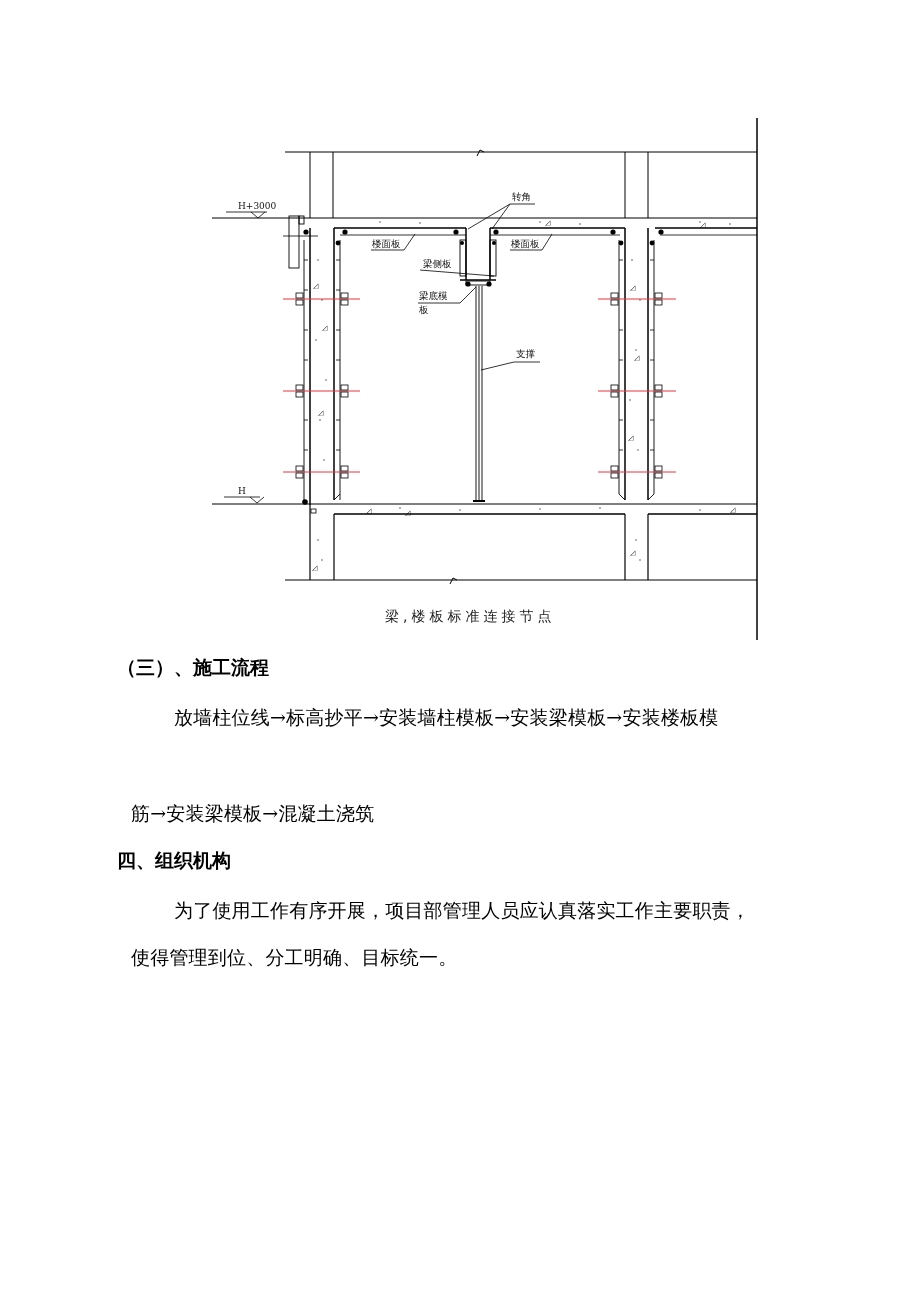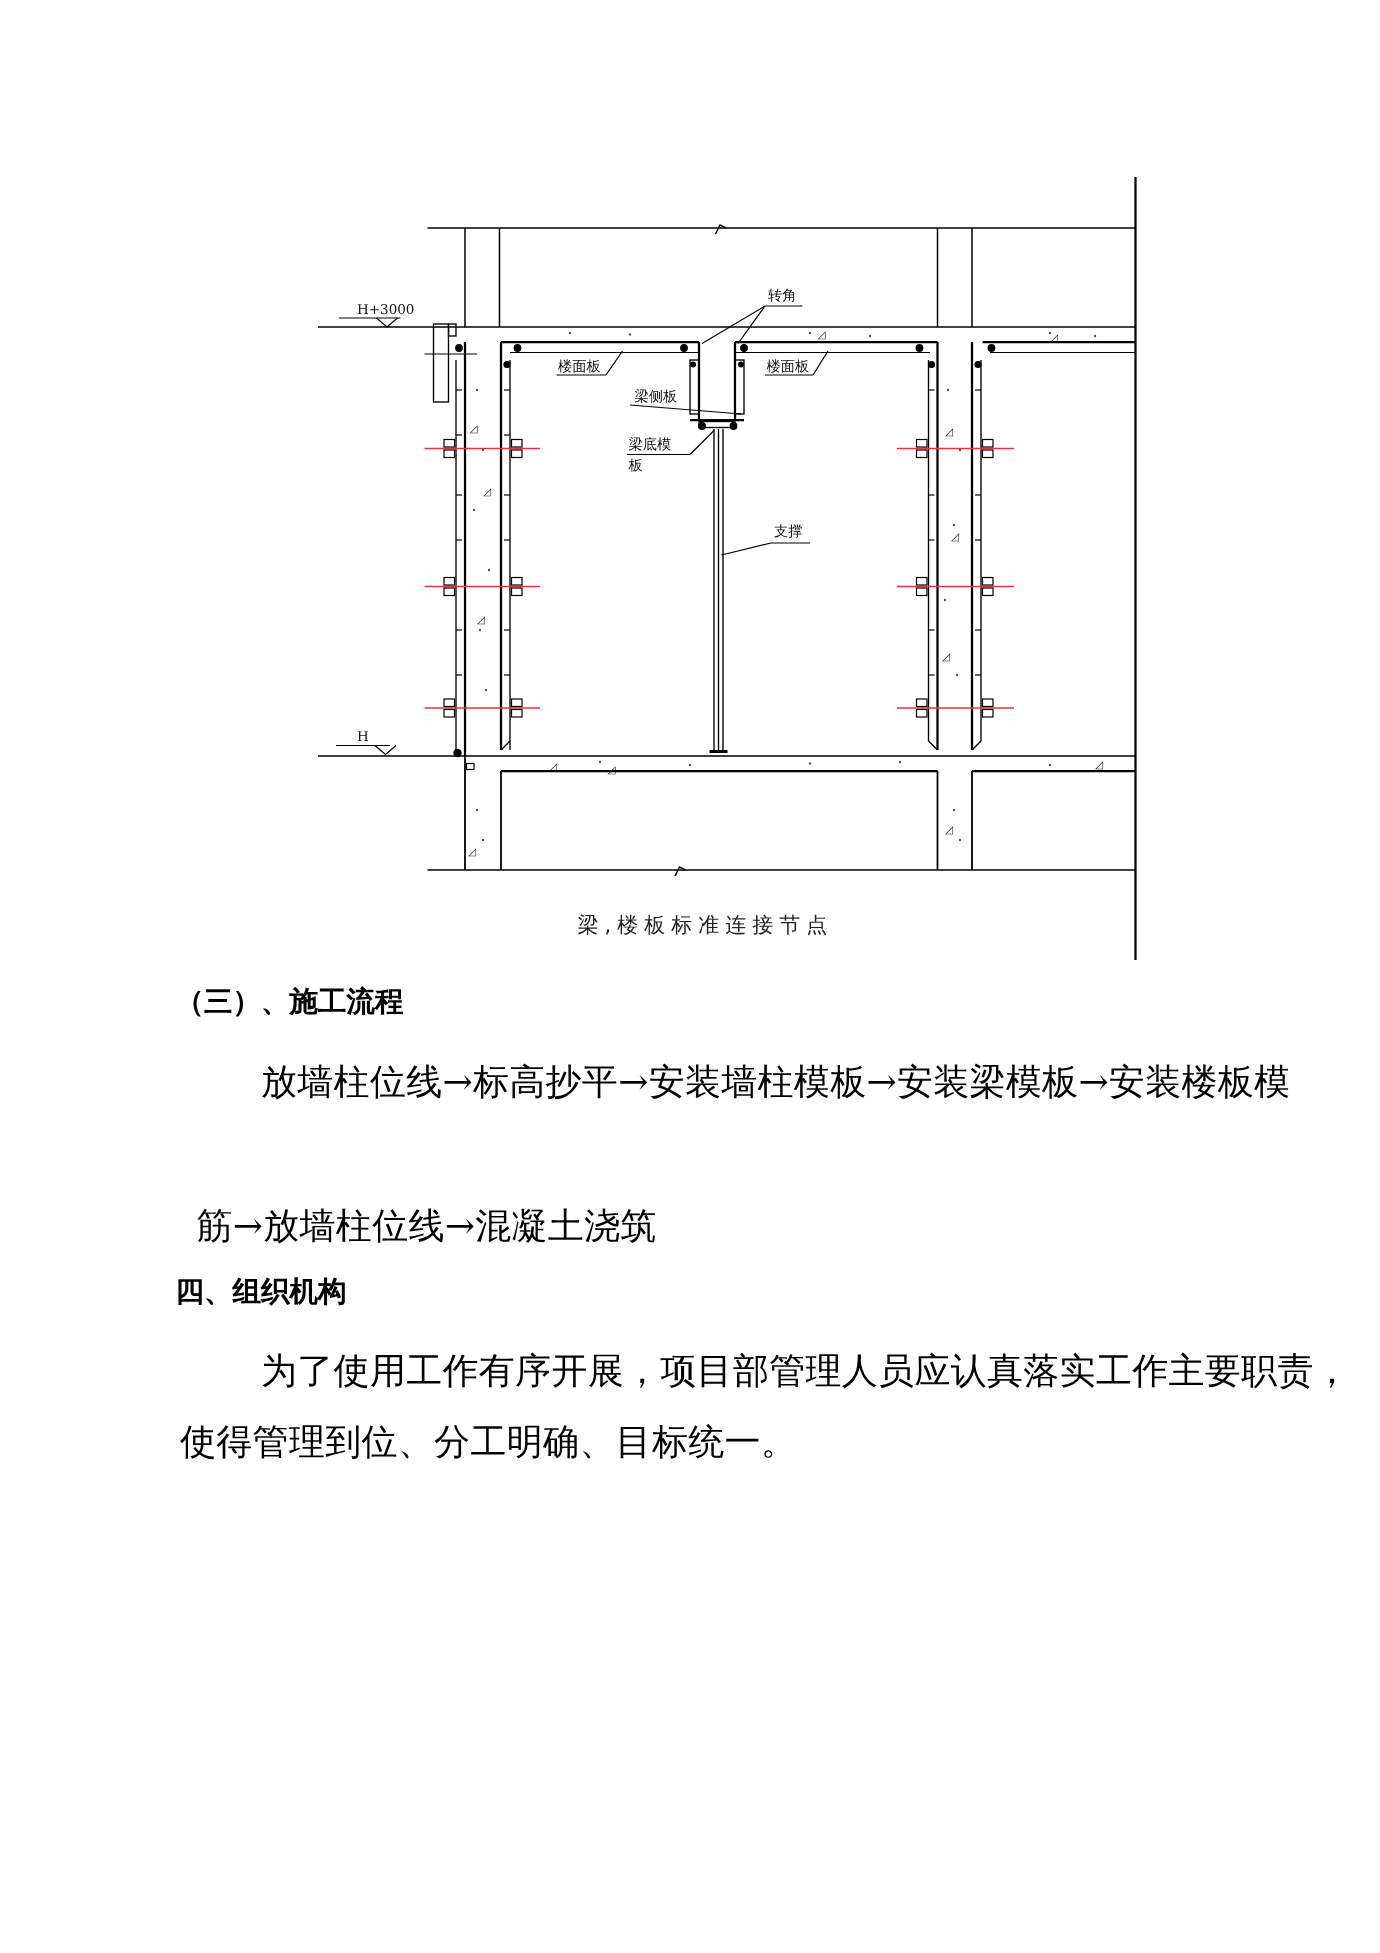--- a/index.html
+++ b/index.html
@@ -5,21 +5,21 @@
     html, body { margin: 0; padding: 0; background: #ffffff; }
     body { width: 920px; height: 1302px; position: relative; overflow: hidden;
            font-family: "DejaVu Serif", "Liberation Serif", serif; color: #000; }
     .page { position: absolute; left: 0; top: 0; width: 920px; height: 1302px; background: #fff; }
     .figure { position: absolute; left: 200px; top: 110px; width: 580px; height: 540px; }
     .figure svg { position: absolute; left: 0; top: 0; }
     .caption { position: absolute; left: 385px; top: 608px; font-size: 14px; letter-spacing: 4px;
                font-family: "DejaVu Sans", "Liberation Sans", sans-serif; font-weight: normal; color: #222; }
     .heading { position: absolute; left: 117px; font-size: 19px; font-weight: bold;
                font-family: "DejaVu Sans", "Liberation Sans", sans-serif; }
-    .para-line { position: absolute; font-size: 24px; white-space: nowrap;
+    .para-line { position: absolute; font-size: 19px; white-space: nowrap;
                  font-family: "DejaVu Serif", "Liberation Serif", serif; letter-spacing: 0.2px; }
     .lbl { font-family: "DejaVu Sans", "Liberation Sans", sans-serif; font-size: 9.5px; fill: #111; }
     .lbl-sm { font-family: "DejaVu Serif", "Liberation Serif", serif; font-size: 9px; fill: #111; }
   </style>
 </head>
 <body>
 
 <div class="page">
 
   <div class="figure">
@@ -239,19 +239,19 @@
       <line x1="514" y1="362" x2="540" y2="362" stroke="#000" stroke-width="0.8"></line>
       <line x1="514" y1="362" x2="481" y2="370" stroke="#000" stroke-width="0.8"></line>
       <text x="516" y="357" class="lbl">支撑</text>
     </svg>
   </div>
 
   <div class="caption">梁,楼板标准连接节点</div>
 
   <div class="heading" style="top:655px;">（三）、施工流程</div>
   <div class="para-line" style="left:174px; top:705px;">放墙柱位线→标高抄平→安装墙柱模板→安装梁模板→安装楼板模</div>
-  <div class="para-line" style="left:131px; top:801px;">筋→放墙柱位线→混凝土浇筑</div>
+  <div class="para-line" style="left:131px; top:801px;">筋→安装梁模板→混凝土浇筑</div>
 
   <div class="heading" style="top:848px;">四、组织机构</div>
   <div class="para-line" style="left:174px; top:898px;">为了使用工作有序开展，项目部管理人员应认真落实工作主要职责，</div>
-  <div class="para-line" style="left:120px; top:945px;">使得管理到位、分工明确、目标统一。</div>
+  <div class="para-line" style="left:131px; top:945px;">使得管理到位、分工明确、目标统一。</div>
 
 </div>
 
 </body></html>

